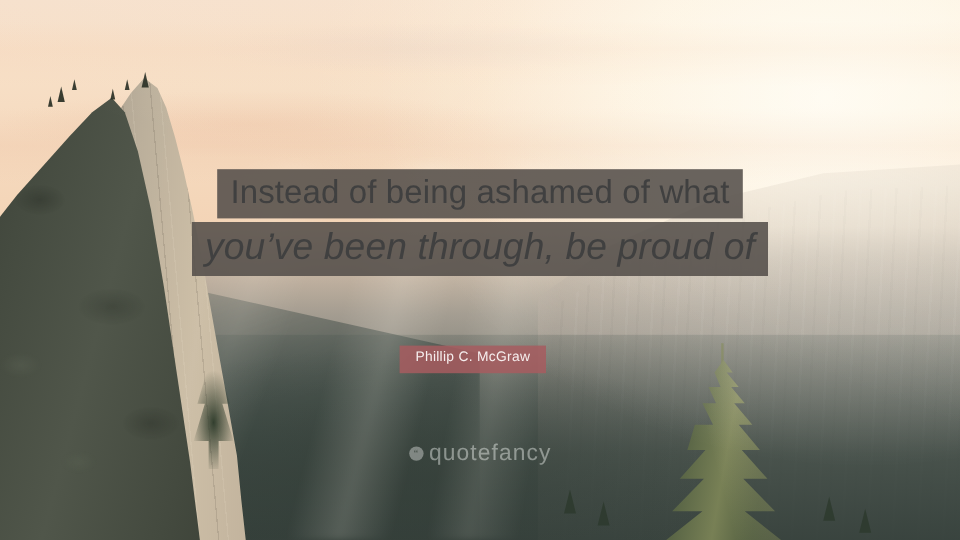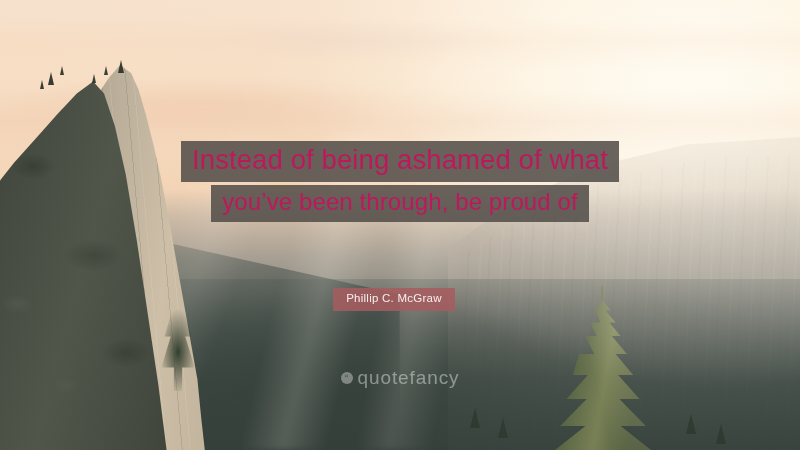--- a/index.html
+++ b/index.html
@@ -260,31 +260,31 @@
     left: 0; right: 0;
     top: 141px;
     display: flex;
     flex-direction: column;
     align-items: center;
     gap: 3px;
   }
   .qline {
     display: inline-block;
     background: rgba(84,79,74,0.88);
-    color: #be185d;
+    color: #404040;
     padding: 3px 11px 6px 11px;
     letter-spacing: 0.1px;
     white-space: nowrap;
     font-weight: 400;
     line-height: 1.16;
     box-sizing: border-box;
     text-align: center;
   }
   .qline.l1 { font-size: 27.5px; }
-  .qline.l2 { font-size: 24px; }
+  .qline.l2 { font-size: 31px; font-style: italic; }
   .qline.l3 { font-size: 31px; padding-top: 4px; padding-bottom: 7px; }
 
   
   #author {
     position: absolute;
     left: 0; right: 12px;
     top: 288px;
     display: flex;
     justify-content: center;
   }

